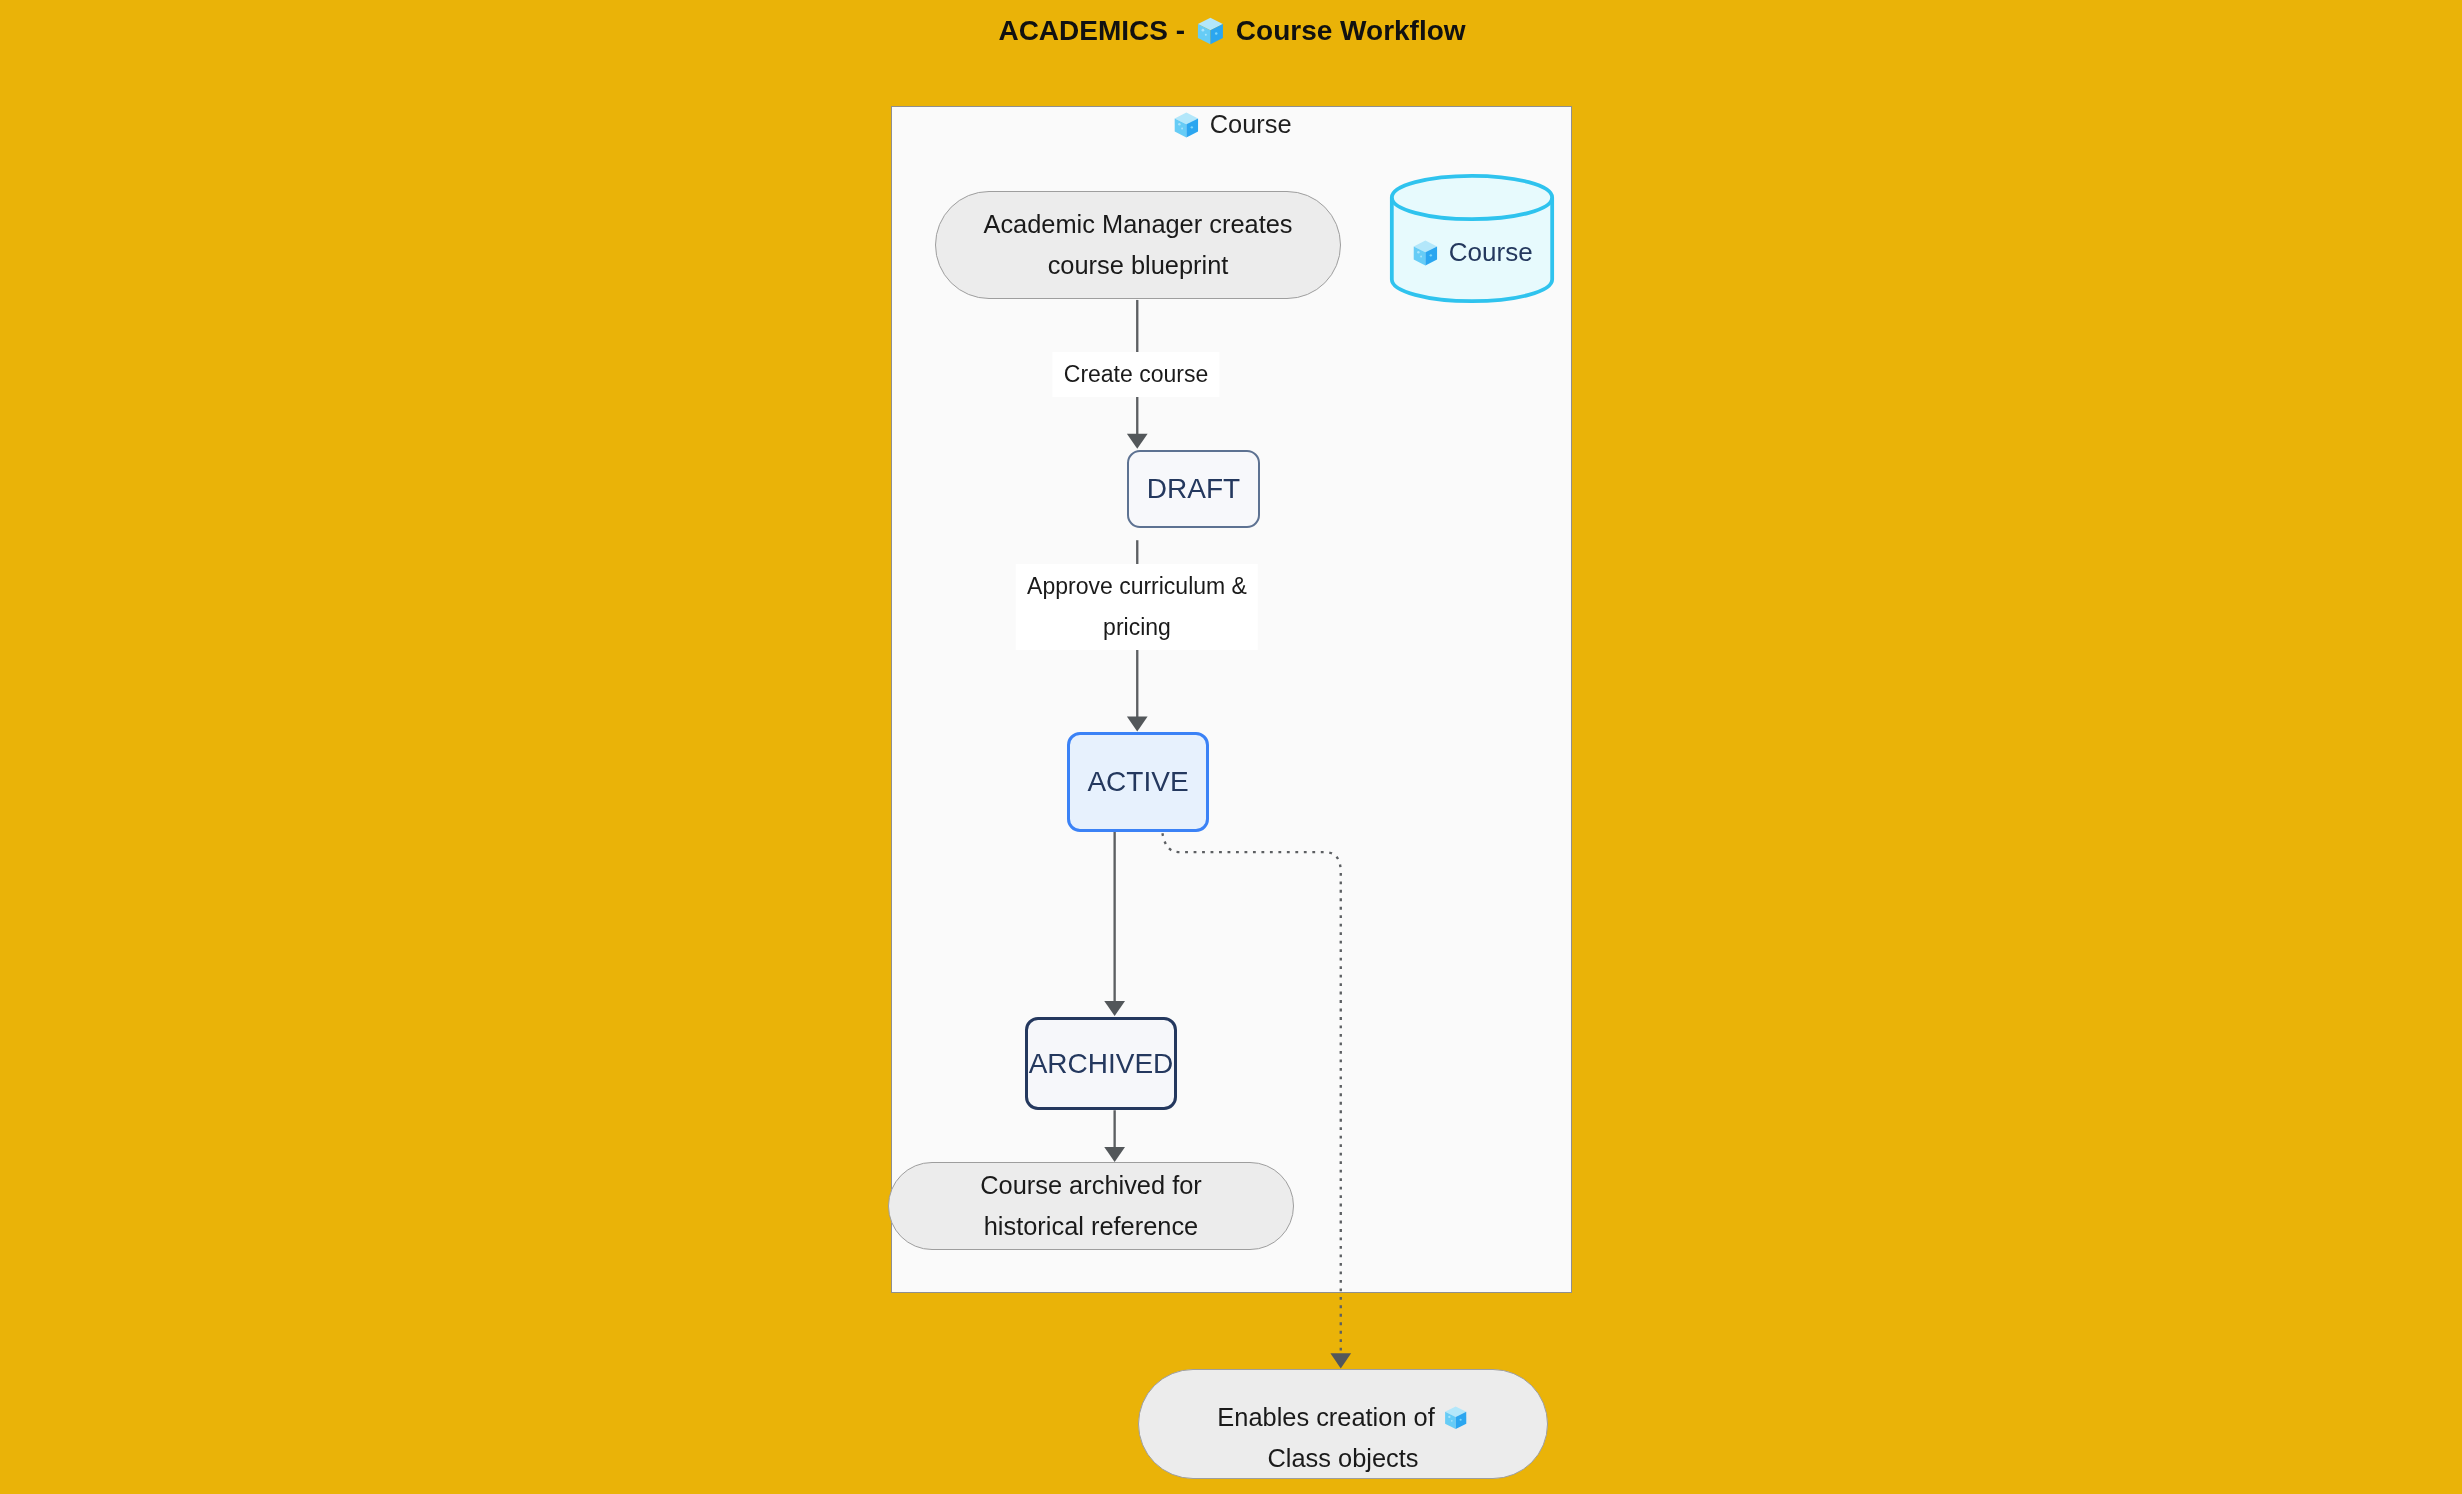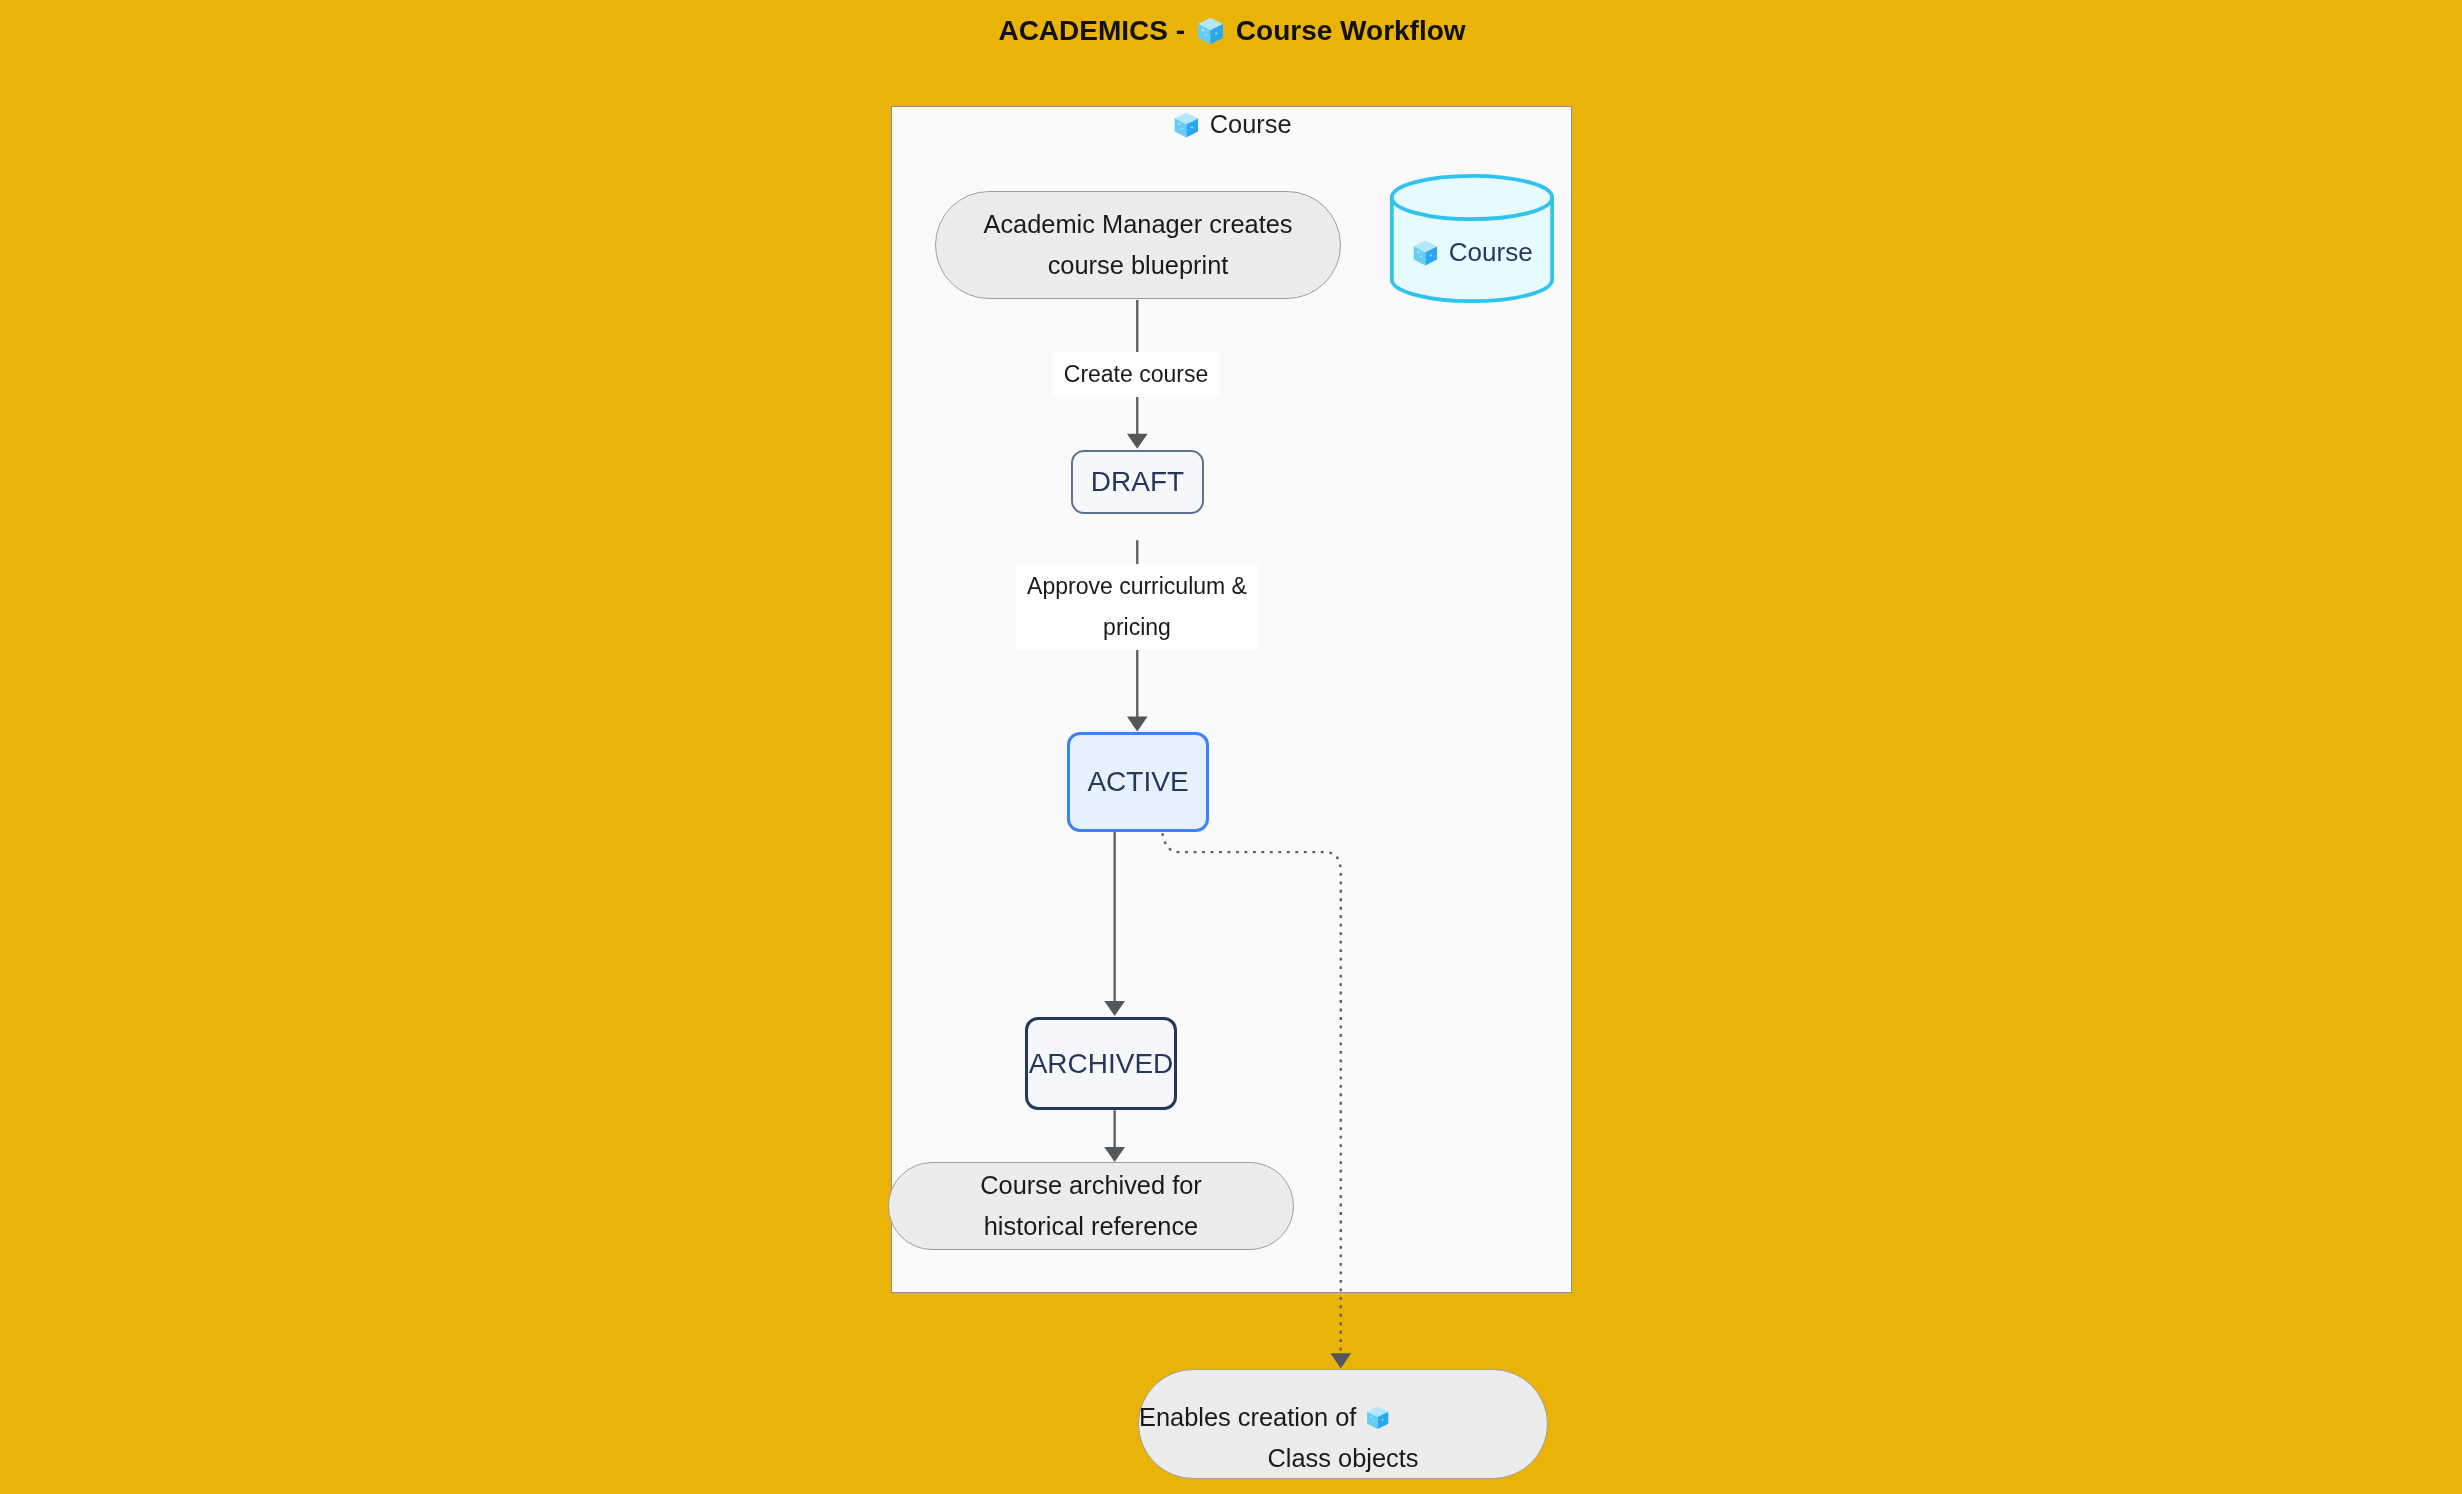--- a/index.html
+++ b/index.html
@@ -28,35 +28,35 @@
   }
 
   .edges { left:0; top:0; width:2462px; height:1495px; pointer-events:none; }
   .edge-line { stroke:var(--edge_color); stroke-width:2.5; fill:none; }
   .edge-dotted { stroke:var(--edge_color); stroke-width:2.5; fill:none; stroke-dasharray:3 6; }
   .arrowhead { fill:#53575a; stroke:none; }
 
   .pill {
     border-radius:941px; background:var(--pill_fill);
     border:1.9px solid var(--pill_border); box-sizing:border-box;
-    display:flex; flex-direction:column; justify-content:center; 
+    display:flex; flex-direction:column; justify-content:center; align-items:center;
     font-size:25.4px; line-height:41px; color:#1a1a1a; text-align:center;
     white-space:nowrap;
   }
   #pill-start   { left:935px;  top:191px;  width:406px; height:108px; }
   #pill-end     { left:888px;  top:1162px; width:406px; height:88px; }
   #pill-enables { left:1138px; top:1369px; width:410px; height:110px; }
   .pill-line { display:flex; align-items:center; gap:8.5px;margin-top:28px; }
 
   .state {
     border-radius:13px; box-sizing:border-box;
     display:flex; align-items:center; justify-content:center;
     font-size:28px; font-weight:500; color:var(--node_text); white-space:nowrap;
   }
-  #state-draft    { left:1071px; top:450px;  width:133px; height:64px;
+  #state-draft    { left:1127px; top:450px;  width:133px; height:78px;
                     background:var(--draft_fill);    border:2.8px solid var(--draft_border); }
   #state-active   { left:1067px; top:732px;  width:142px; height:100px;
                     background:var(--active_fill);   border:3.8px solid var(--active_border); }
   #state-archived { left:1025px; top:1017px; width:152px; height:93px;
                     background:var(--archived_fill); border:3.8px solid var(--archived_border); }
 
   .edge-label {
     background:#ffffff; text-align:center; font-size:23px; line-height:41px;
     color:#1a1a1a; padding:1.9px 11.3px; transform:translateX(-50%); white-space:nowrap;
   }

